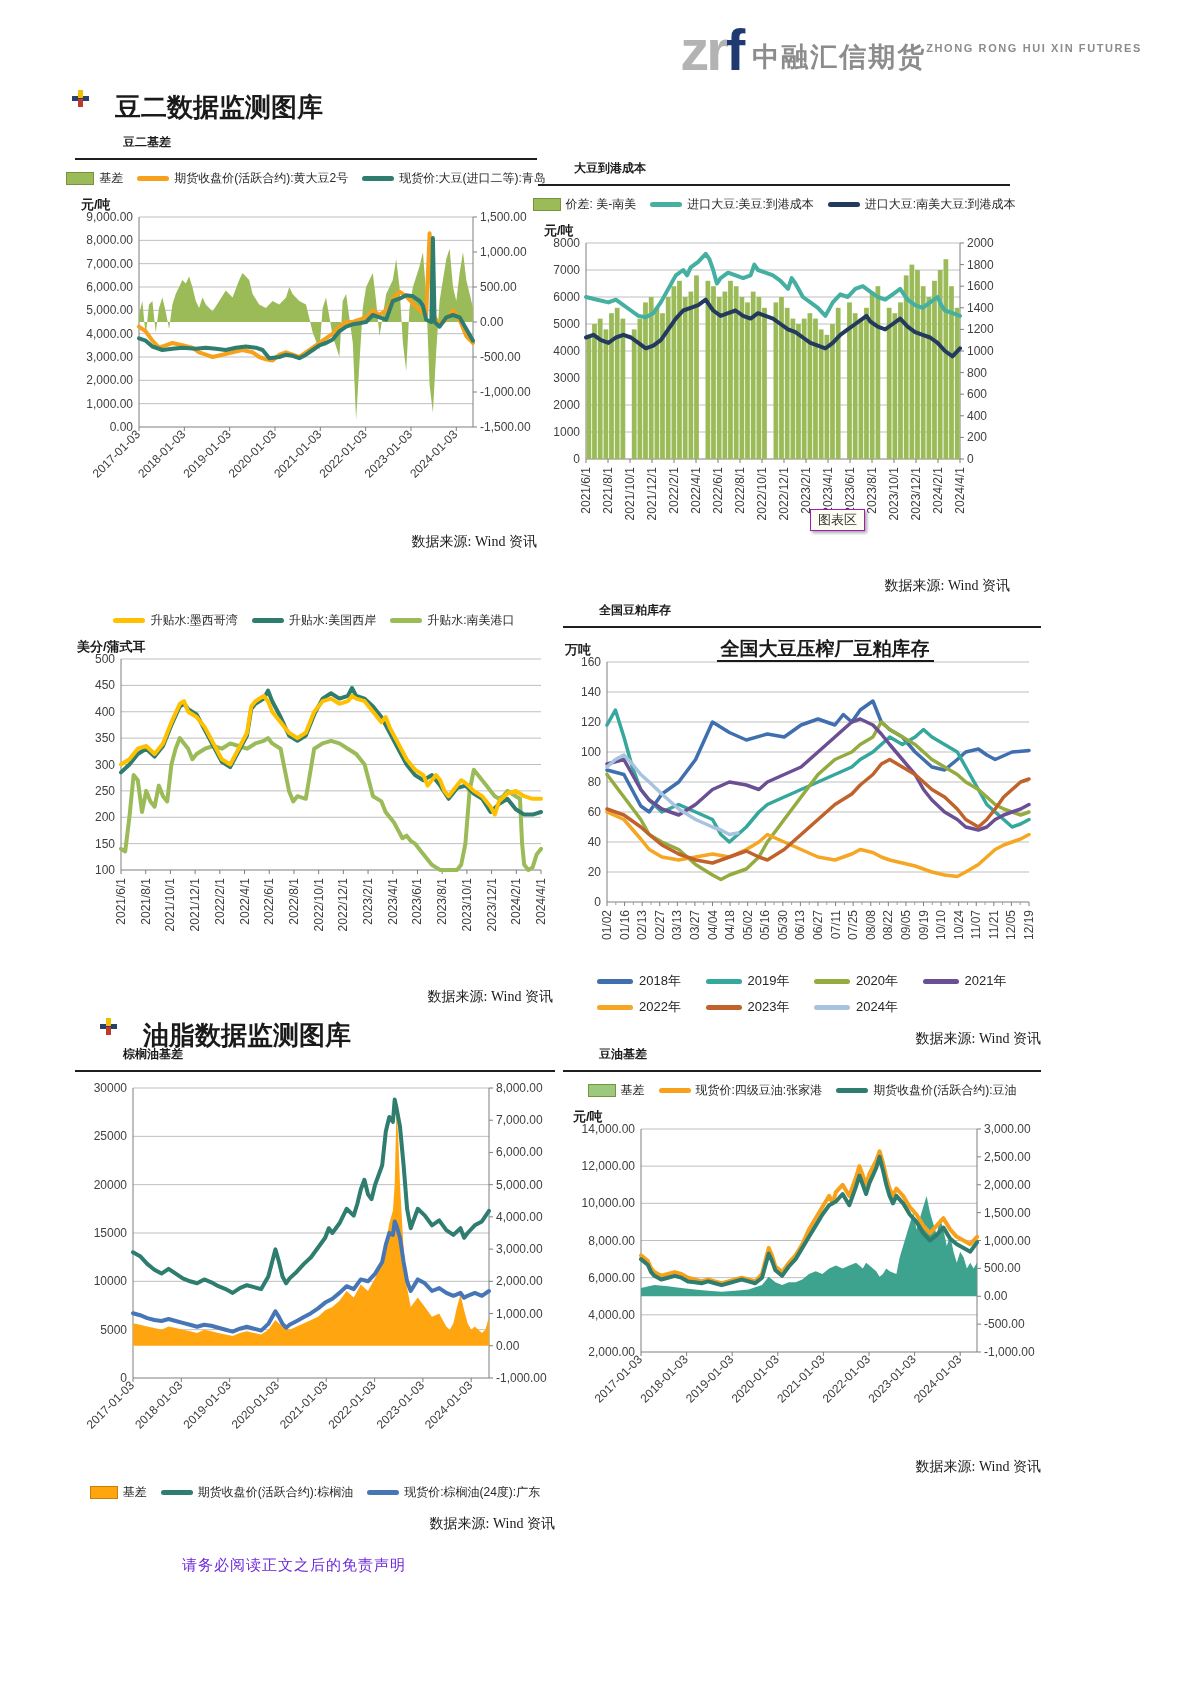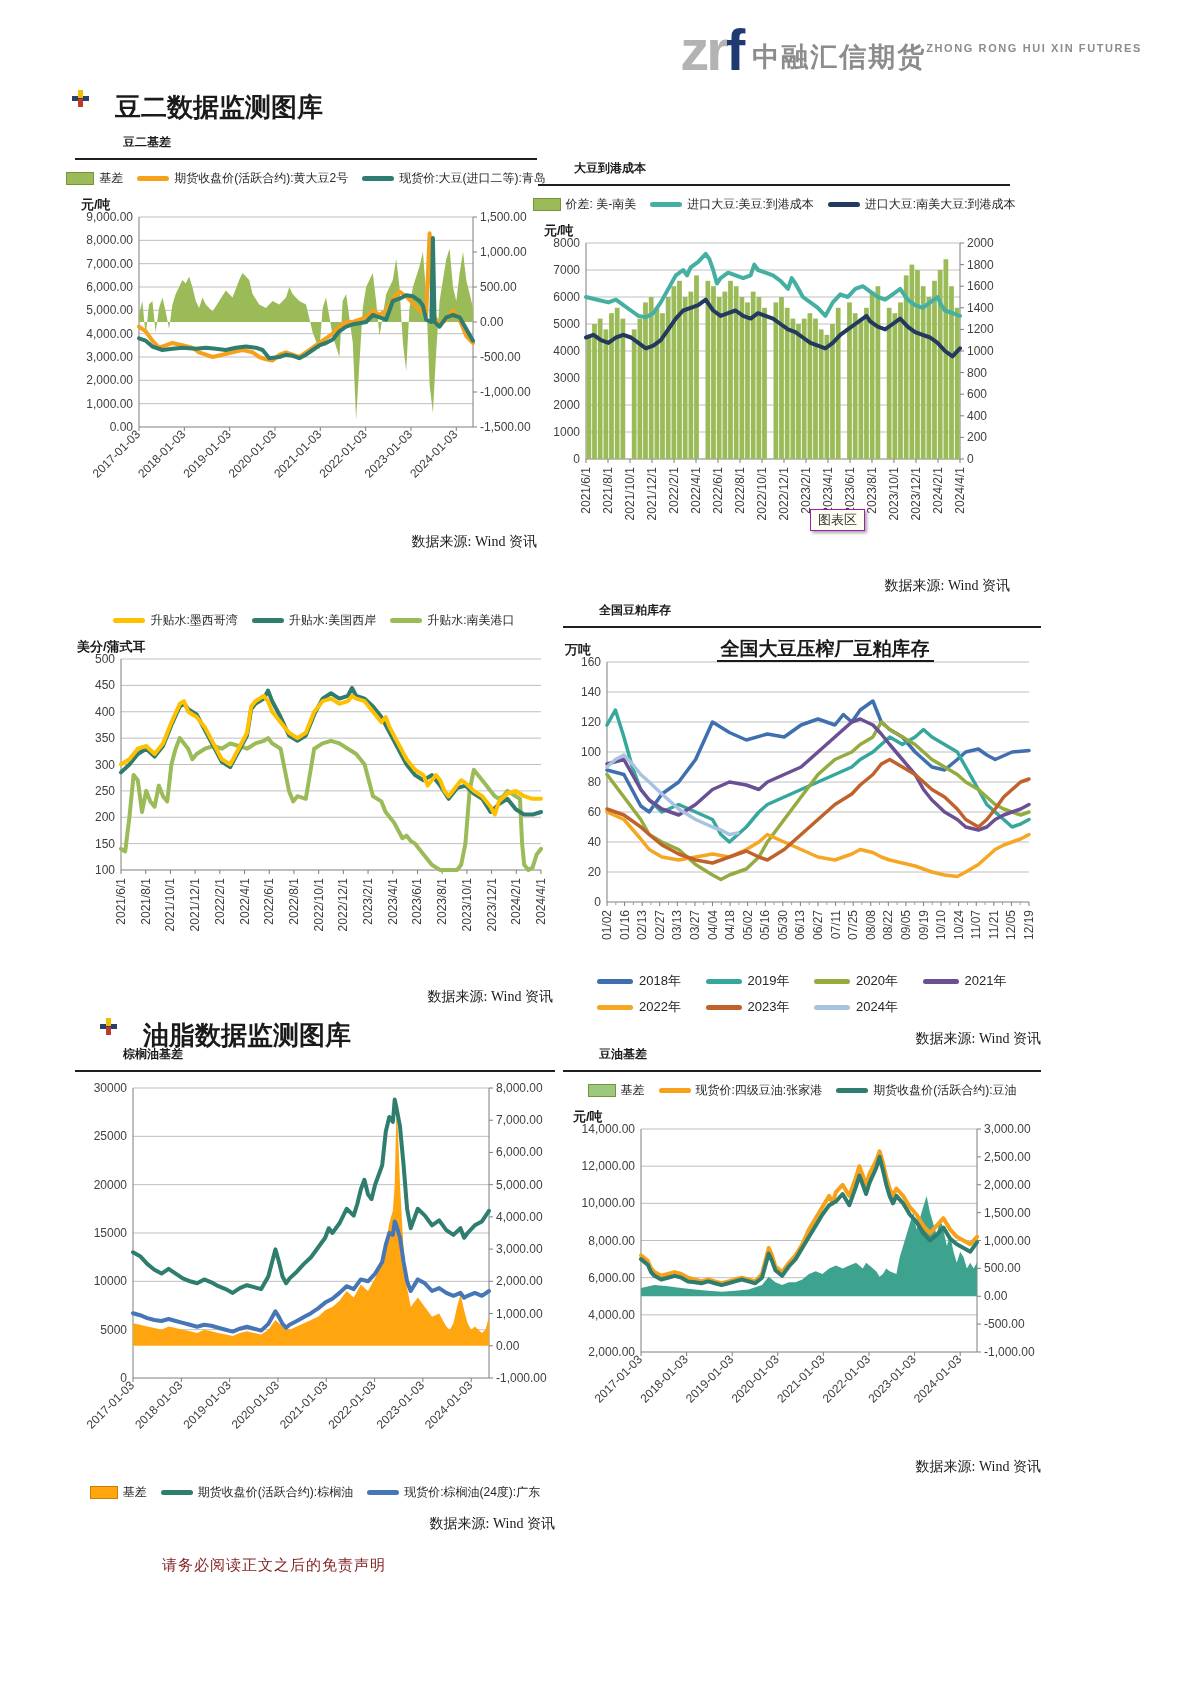--- a/index.html
+++ b/index.html
@@ -31,22 +31,22 @@
                font-size:13px;margin:6px 10px 0 34px;color:#262626;}
   .legend-grid .lg-item{display:inline-flex;align-items:center;gap:6px;}
   .legend-grid .sw.line{width:36px;height:5px;border-radius:3px;display:inline-block;}
   .source{font-family:"Liberation Serif",serif;font-size:14px;margin-top:14px;padding-left:28px;text-align:right;}
   svg{display:block;font-family:inherit;}
   .svg-wrap{position:relative;}
   .inner-title{position:absolute;left:60px;right:14px;top:0;text-align:center;pointer-events:none;}
   .inner-title span{font-size:19px;font-weight:bold;border-bottom:2px solid #1a1a1a;padding:0 4px 1px 4px;}
   .tooltip{position:absolute;left:272px;top:296px;background:#fefef4;border:1px solid #a21caf;
            box-shadow:2px 2px 3px rgba(0,0,0,.35);padding:1px 7px;font-size:13px;color:#333;}
-  .footer{position:absolute;left:162px;top:1556px;font-family:"Liberation Serif",serif;
-          font-size:15px;color:#7f1d1d;letter-spacing:1px;}
+  .footer{position:absolute;left:182px;top:1556px;font-family:"Liberation Serif",serif;
+          font-size:15px;color:#6d28d9;letter-spacing:1px;}
 </style>
 </head>
 <body>
 
 <div id="page">
 
   <div class="logo">
     <div class="logo-mark"><span class="logo-zr">zr</span><span class="logo-f">f</span></div>
     <div class="logo-text">
       <span class="logo-cn">中融汇信期货</span>

